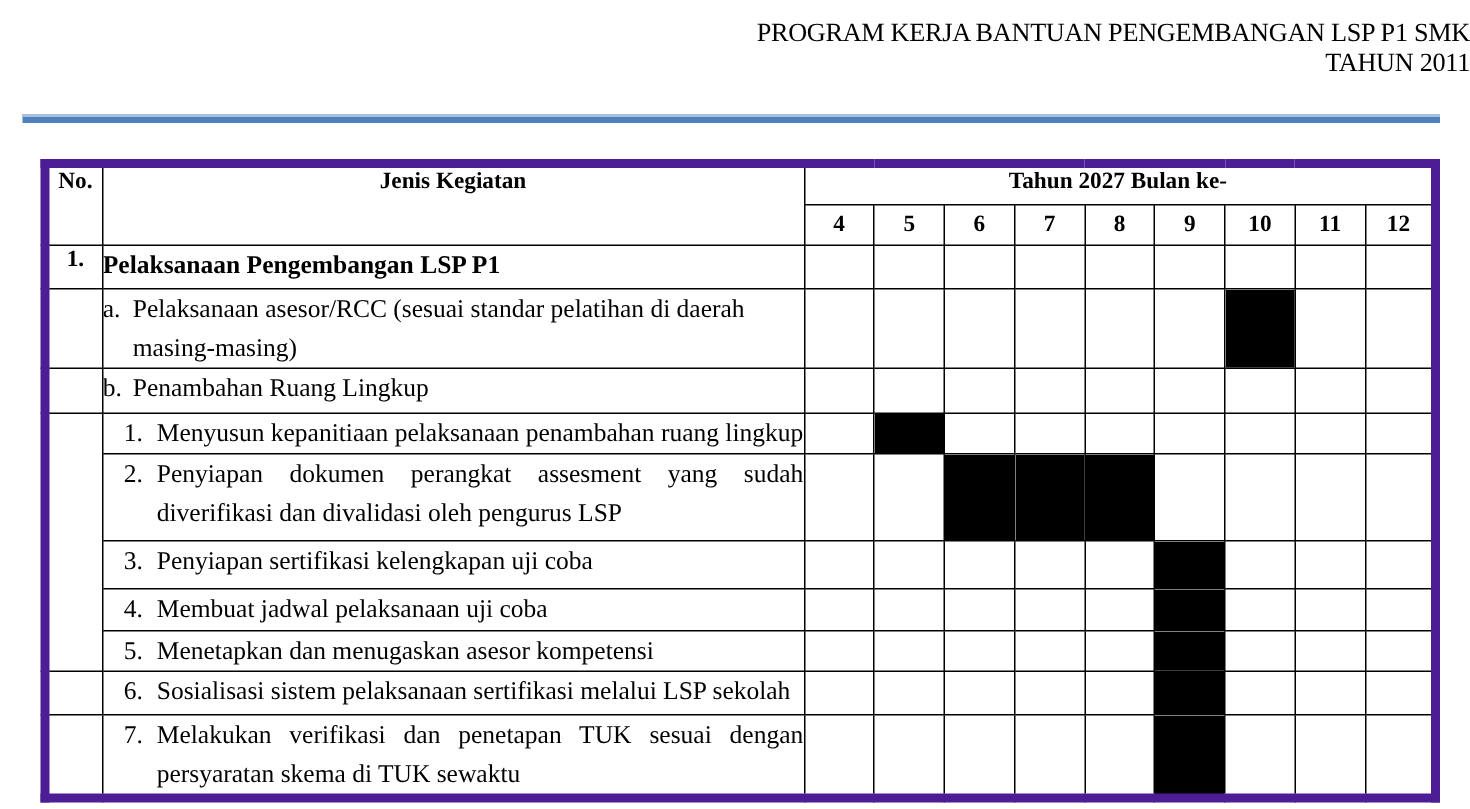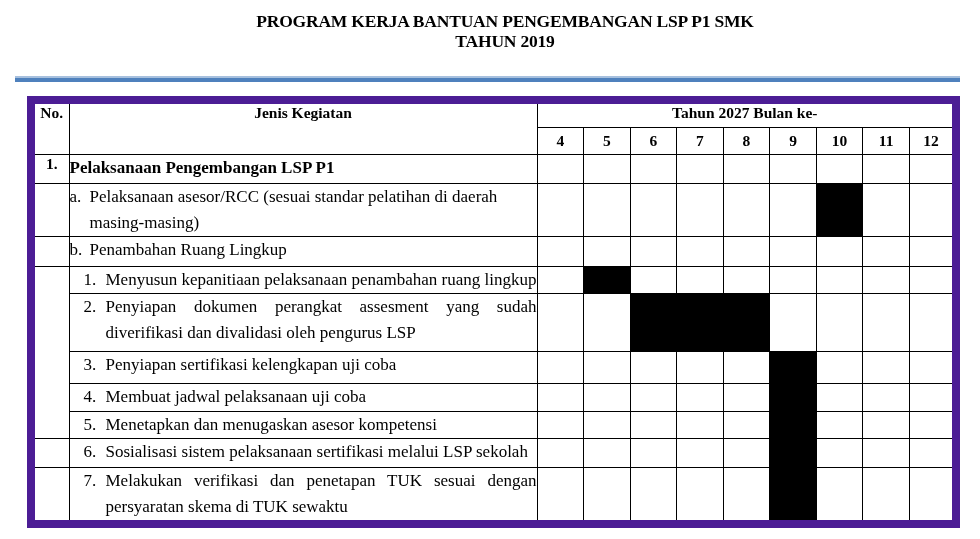--- a/index.html
+++ b/index.html
@@ -1,22 +1,22 @@
 <!DOCTYPE html>
 <html><head>
 <meta charset="utf-8">
 <style>
   html,body{margin:0;padding:0;background:#fff;}
   .page{position:relative;width:980px;height:539px;background:#fff;overflow:hidden;
         font-family:"Liberation Serif",serif;color:#000;}
-  .title{position:absolute;top:11px;left:30px;width:950px;text-align:center;
-         font-weight:bold;font-size:17.5px;line-height:20px;letter-spacing:-0.2px;}
+  .title{position:absolute;top:11px;left:30px;width:950px;text-align:right;
+         font-weight:normal;font-size:17.5px;line-height:20px;letter-spacing:-0.2px;}
   .rule{position:absolute;top:76px;left:15px;width:945px;height:4px;}
-  table.tbl{position:absolute;top:96px;left:27px;width:933px;border-collapse:collapse;
-            table-layout:fixed;border:8px solid #4c1d95;}
+  table.tbl{position:absolute;top:106px;left:27px;width:933px;border-collapse:collapse;
+            table-layout:fixed;border:6px solid #4c1d95;}
   .tbl th,.tbl td{border:1px solid #000;box-sizing:border-box;overflow:hidden;padding:0;}
   col.c-no{width:38px;} col.c-act{width:468px;}
   .th-no,.th-act,.th-mg{vertical-align:top;padding-top:3px;font-size:15.5px;text-align:center;font-weight:bold;}
   .th-m{font-size:15.5px;text-align:center;vertical-align:middle;font-weight:bold;}
   .no{text-align:center;vertical-align:top;font-size:15.5px;padding-top:2px;}
   .act{vertical-align:top;font-size:17px;line-height:26px;padding:2px 5px 0 6px;text-align:left;}
   .item{display:flex;}
   .item .mk{flex:none;width:20px;}
   .item.number{padding-left:14px;}
   .item.number .mk{width:22px;}
@@ -26,21 +26,21 @@
   .hA{height:27px;}.hB{height:27px;}
   .r0{height:29px;}.r1{height:53px;}.r2{height:30px;}.r3{height:27px;}.r4{height:58px;}
   .r5{height:32px;}.r6{height:28px;}.r7{height:27px;}.r8{height:29px;}.r9{height:55px;}
 </style>
 </head>
 <body>
 
 <div class="page">
   <div class="title">
     <div>PROGRAM KERJA BANTUAN PENGEMBANGAN LSP P1 SMK</div>
-    <div>TAHUN 2019</div>
+    <div>TAHUN 2011</div>
   </div>
 
   <div class="rule" style="background: rgb(79, 129, 189); border-top: 2px solid rgb(167, 192, 222);"></div>
 
   <table class="tbl">
     <colgroup>
       <col class="c-no">
         <col class="c-act">
       <col>
         <col>

